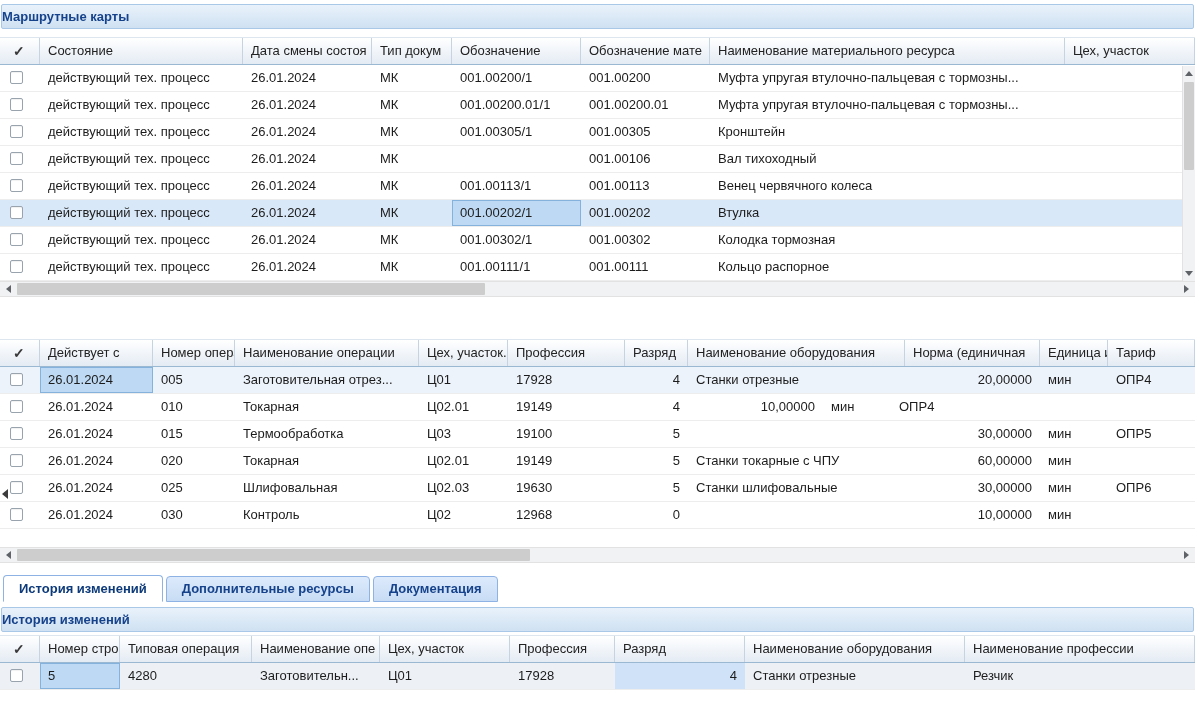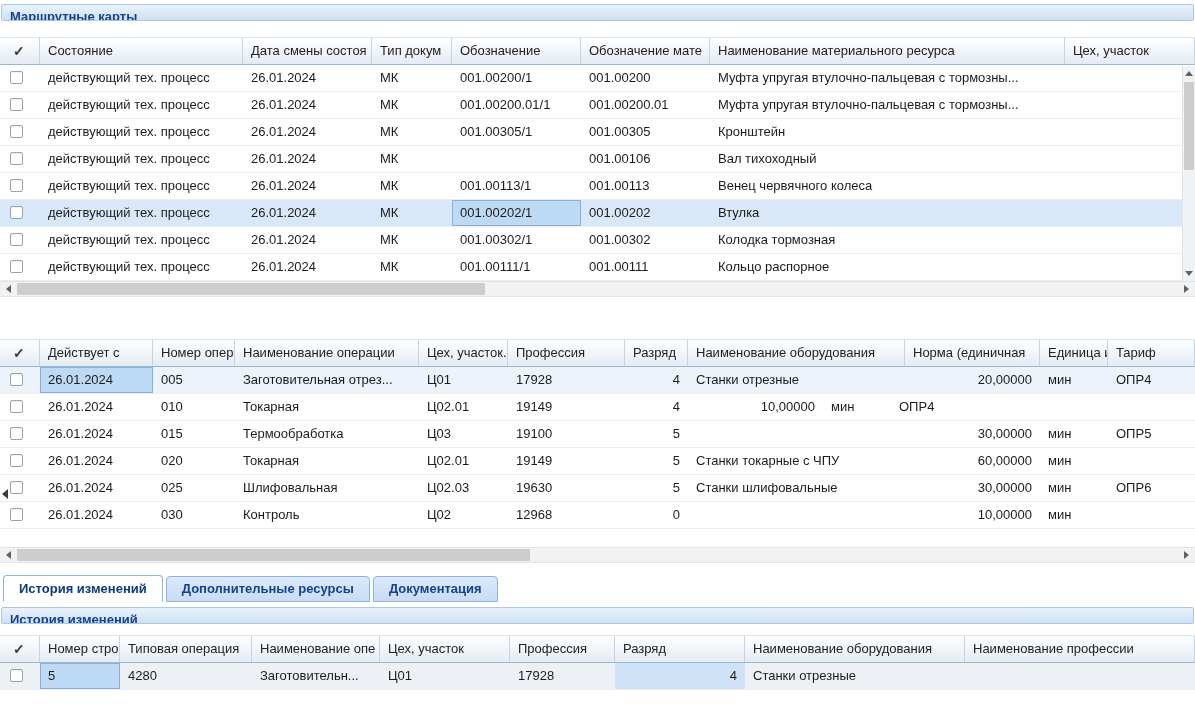--- a/index.html
+++ b/index.html
@@ -1,22 +1,22 @@
 <!DOCTYPE html>
 <html><head>
 <meta charset="utf-8">
 <style>
   *{box-sizing:border-box;margin:0;padding:0}
   html,body{width:1195px;height:725px;overflow:hidden;background:#fff;
     font-family:"Liberation Sans",sans-serif;font-size:13px;color:#1c1c1c}
   #app{position:relative;width:1195px;height:725px;background:#fff}
 
   
-  .panel-title{position:absolute;left:1px;right:1px;height:17px;line-height:23px;
-    padding-left:8px;font-weight:bold;font-size:13px;color:#15428b;
+  .panel-title{position:absolute;left:1px;right:1px;height:25px;line-height:23px;
+    font-weight:bold;font-size:13px;color:#15428b;
     background:linear-gradient(#e9f2fb,#cfe1f2);border:1px solid #a9c7e7;border-radius:2px;
     overflow:hidden;white-space:nowrap}
 
   
   .grid{position:absolute;left:0;right:0;overflow:hidden;background:#fff}
   .g-hdr{display:flex;height:28px;
     background:linear-gradient(#ffffff,#f0f4f9 55%,#e4ebf3);
     border-bottom:1px solid #9bb8d3;border-top:1px solid #dde5ee}
   .g-hcell{flex:0 0 auto;height:100%;line-height:26px;padding:0 6px 0 8px;
     color:#222;border-right:1px solid #c6d3e0;overflow:hidden;white-space:nowrap}
@@ -325,17 +325,18 @@
       <div class="g-body">
         <div class="g-row g-row-sel">
           <div class="g-cell g-checkcell" style="width: 40px;"><span class="checkbox"></span></div>
           <div class="g-cell g-cell-focus" style="width: 80px;">5</div>
           <div class="g-cell" style="width: 132px;">4280</div>
           <div class="g-cell" style="width: 128px;">Заготовительн...</div>
           <div class="g-cell" style="width: 130px;">Ц01</div>
           <div class="g-cell" style="width: 105px;">17928</div>
           <div class="g-cell g-cell-hl" style="width: 130px; text-align: right;">4</div>
           <div class="g-cell" style="width: 220px;">Станки отрезные</div>
+          <div class="g-cell" style="width: 230px;">Резчик</div>
         </div>
       </div>
     </div>
 
 </div>
 
 </body></html>

